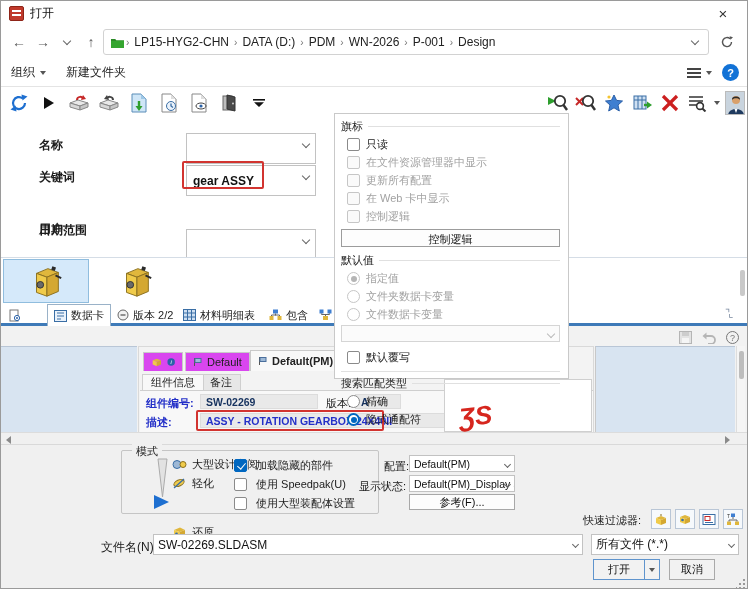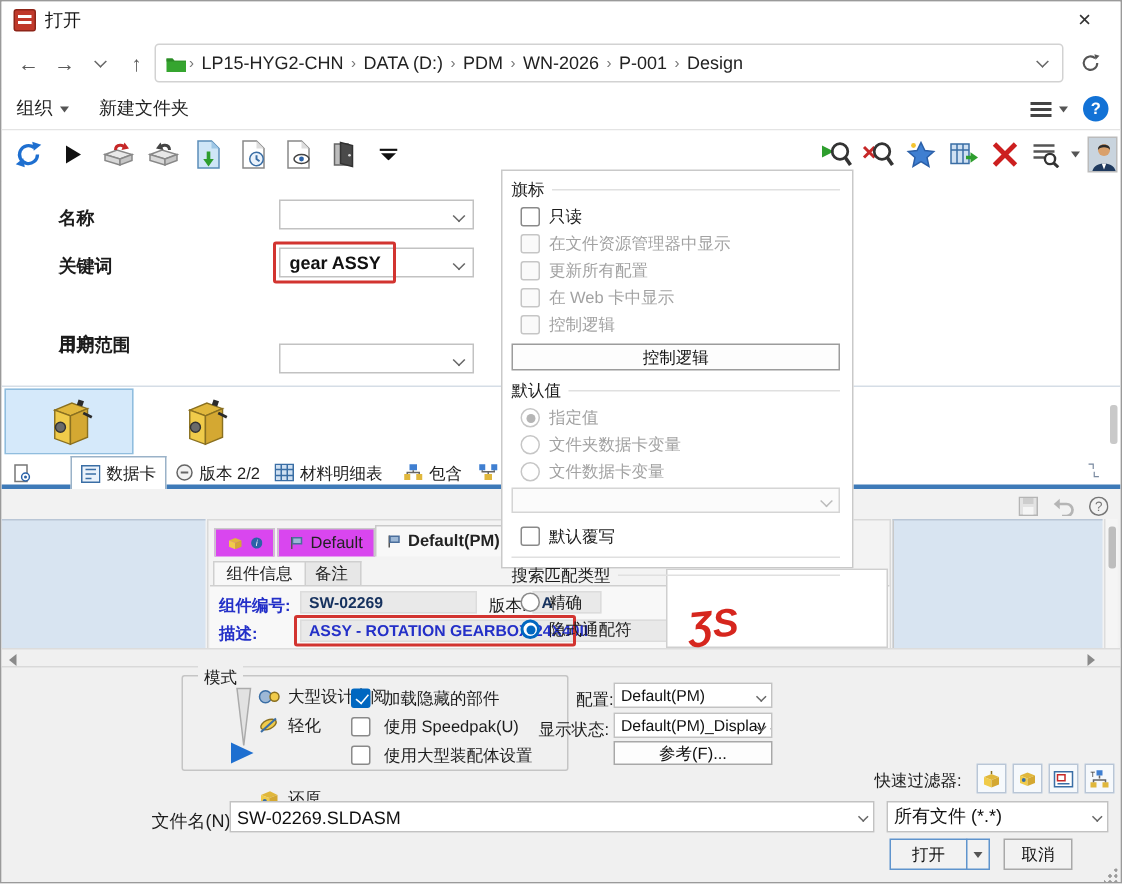--- a/index.html
+++ b/index.html
@@ -35,21 +35,21 @@
   
   .toolbar{position:absolute;left:0;top:86px;width:100%;height:34px;background:#fff;}
   .tool-left{position:absolute;left:6px;top:4px;display:flex;align-items:center;gap:7px;}
   .tool-right{position:absolute;right:2px;top:4px;display:flex;align-items:center;gap:5px;}
   .tbtn{width:23px;height:24px;display:flex;align-items:center;justify-content:center;}
   .avatar{width:20px;height:24px;border:1px solid #bbb;overflow:hidden;}
 
   
   .formarea{position:absolute;left:0;top:120px;width:100%;height:136px;background:#fff;}
   .flabel{position:absolute;left:38px;font-size:12px;font-weight:bold;color:#1c1c1c;}
-  .combo{position:absolute;height:20px;background:#fff;border:1px solid #c2c2c2;display:flex;align-items:center;padding:0 18px 0 6px;font-size:12px;color:#111;text-align:right;}
+  .combo{position:absolute;height:31px;background:#fff;border:1px solid #c2c2c2;display:flex;align-items:center;padding:0 18px 0 6px;font-size:12px;color:#111;text-align:right;}
   .combo .cchev{position:absolute;right:6px;top:7px;width:6px;height:6px;border-right:1.3px solid #666;border-bottom:1.3px solid #666;transform:rotate(45deg);}
   .redbox{position:absolute;border:2px solid #d23430;border-radius:2px;pointer-events:none;}
   .datecombo{position:absolute;left:185px;top:196px;width:130px;height:21px;border:1px solid #c2c2c2;background:#fff;display:flex;align-items:center;font-size:12px;}
   .datechk{width:15px;height:15px;border:1px solid #b5b5b5;border-radius:3px;background:#f3f3f3;margin:0 4px 0 3px;}
   .dateseg{margin-left:auto;height:100%;display:flex;align-items:center;gap:3px;padding:0 4px;border-left:1px solid #e0e0e0;}
   .calico{width:11px;height:11px;border:1px solid #777;position:relative;}
   .calico::after{content:"";position:absolute;left:1px;top:3px;width:7px;height:1px;background:#777;box-shadow:0 3px 0 #777;}
 
   
   .cbox{width:13px;height:13px;border:1px solid #8a8a8a;background:#fff;border-radius:2px;flex:0 0 auto;position:relative;}

